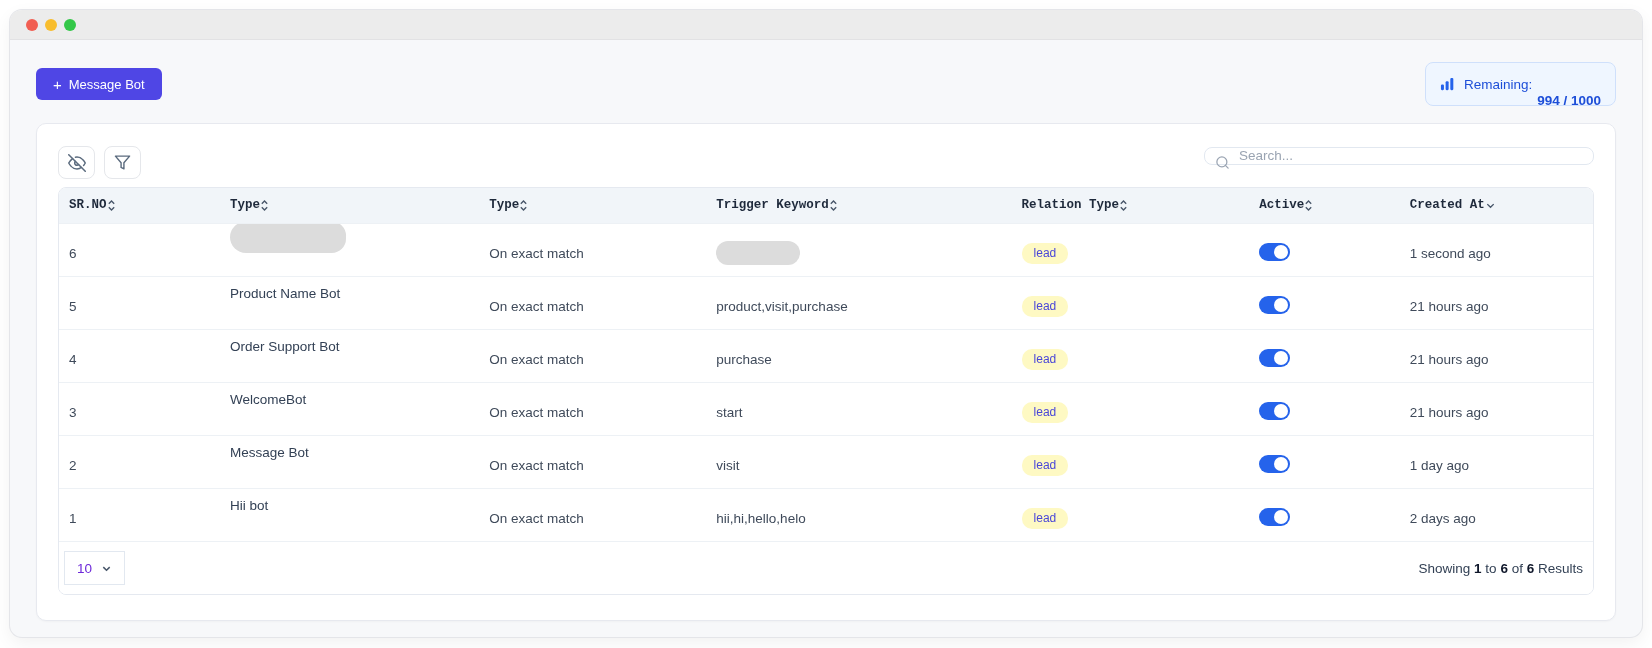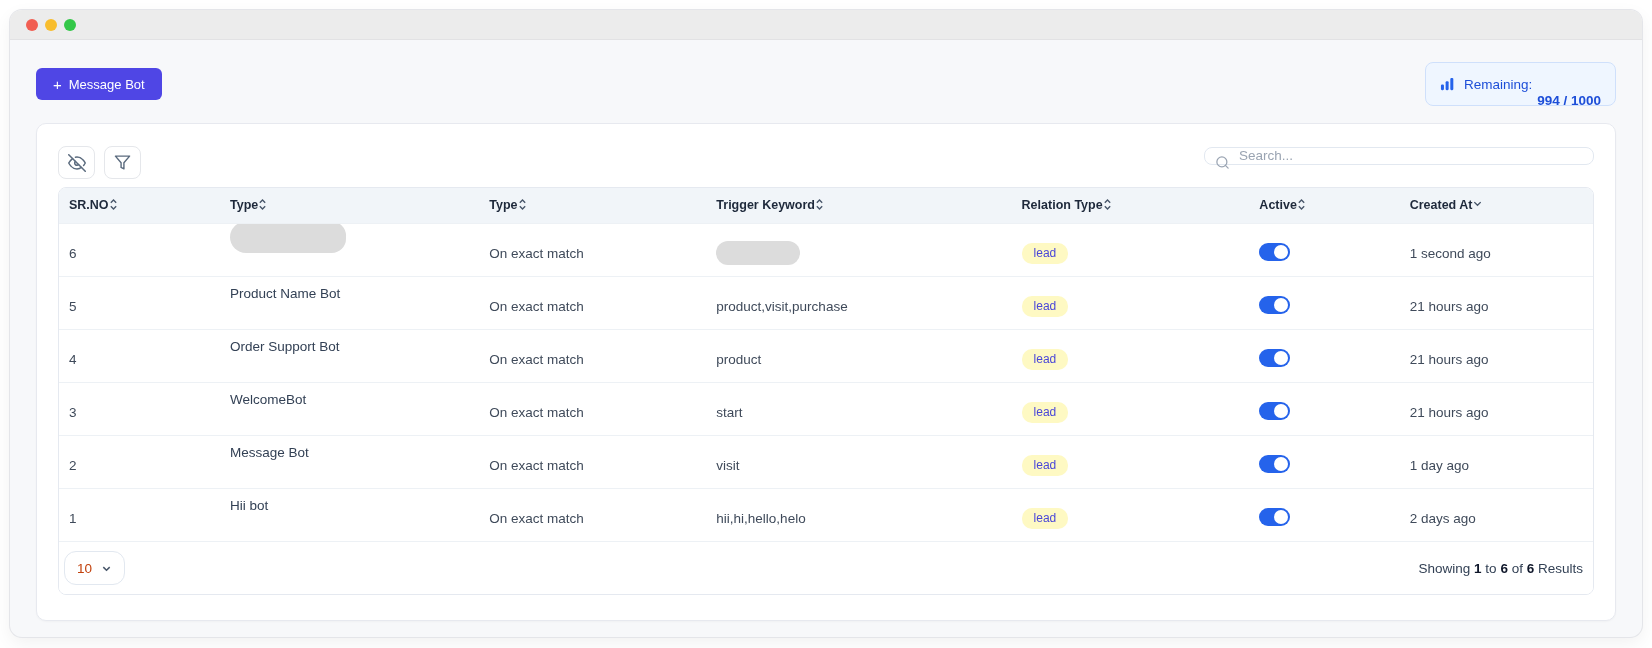--- a/index.html
+++ b/index.html
@@ -51,21 +51,21 @@
     padding:0 12px 0 34px; font-size:13.5px; font-family:inherit; color:#334155; outline:none; background:#fff;
   }
   .search-input::placeholder { color:#9aa4b2; }
 
   .table-wrap { border:1px solid #e5e9f0; border-radius:8px; overflow:hidden; background:#fff; }
   table { width:100%; border-collapse:collapse; table-layout:fixed; }
   thead th {
     background:#f1f5f9; height:35px; padding:0 10px; text-align:left;
     font-size:12.5px; font-weight:700; color:#1e293b; white-space:nowrap;
   }
-  .th-inner { display:flex; align-items:flex-start; gap:0; }
+  .th-inner { display:flex; align-items:center; gap:0;font-family:Liberation Mono, monospace; }
   tbody td {
     height:53px; padding:8px 10px 0; border-top:1px solid #edf1f5;
     font-size:13.5px; color:#3f4a5a; vertical-align:middle; background:#fff;
     white-space:nowrap; overflow:hidden;
   }
   tbody td.cell-name { padding:0 10px 18px; color:#334155; }
 
   .blob { background:#dcdcdc; }
   .blob-name { width:116px; height:31px; border-radius:17px 15px 16px 18px; margin-top:-6px; }
   .blob-trigger { width:84px; height:24px; border-radius:13px; margin-top:-2px; }
@@ -79,22 +79,22 @@
     display:inline-block; cursor:pointer;
   }
   .toggle .knob { position:absolute; right:2px; top:2px; width:14px; height:14px; border-radius:50%; background:#fff; }
 
   .table-footer {
     height:53px; border-top:1px solid #edf1f5; background:#fff;
     display:flex; align-items:center; justify-content:space-between; padding:0 10px 0 5px;
   }
   .page-size {
     display:flex; align-items:center; justify-content:center; gap:9px;
-    width:61px; height:34px; border:1px solid #e2e8f0; border-radius:12px; background:#fff;
-    font-size:13.5px; color:#c2410c; cursor:pointer;
+    width:61px; height:34px; border:1px solid #e2e8f0; border-radius:0; background:#fff;
+    font-size:13.5px; color:#6d28d9; cursor:pointer;
   }
   .showing { font-size:13.5px; color:#334155; }
   .showing b { color:#0f172a; font-weight:700; }
 
   svg.sort-icon { flex:none; }
 </style>
 </head>
 <body>
 
 <div class="window">
@@ -244,21 +244,21 @@
               <td>On exact match</td>
               <td>product,visit,purchase</td>
               <td><span class="pill">lead</span></td>
               <td><span class="toggle"><span class="knob"></span></span></td>
               <td>21 hours ago</td>
             </tr>
             <tr>
               <td>4</td>
               <td class="cell-name">Order Support Bot</td>
               <td>On exact match</td>
-              <td>product</td>
+              <td>purchase</td>
               <td><span class="pill">lead</span></td>
               <td><span class="toggle"><span class="knob"></span></span></td>
               <td>21 hours ago</td>
             </tr>
             <tr>
               <td>3</td>
               <td class="cell-name">WelcomeBot</td>
               <td>On exact match</td>
               <td>start</td>
               <td><span class="pill">lead</span></td>

